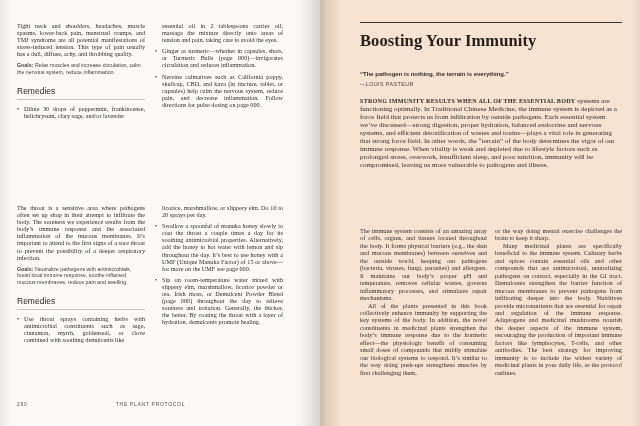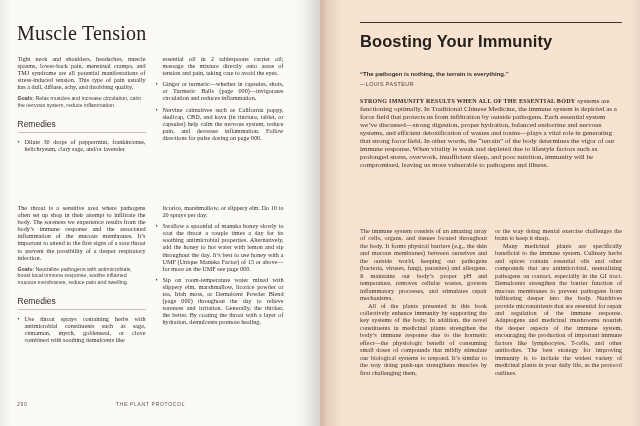--- a/index.html
+++ b/index.html
@@ -30,21 +30,21 @@
   .sec-throat { top: 204px; }
 
   h2.section-title {
     margin: 0 0 10px 0;
     font-family: "Liberation Serif", serif;
     font-weight: 400;
     font-size: 20px; line-height: 23px;
     letter-spacing: 0.2px;
     color: #26221e;
   }
-  .twocol { display: flex; gap: 10px; justify-content: center; }
+  .twocol { display: flex; gap: 10px; }
   .col { width: 128px; }
 
   p.body {
     margin: 0;
     font-size: 6.2px; line-height: 7.1px;
     text-align: justify;
   }
   p.goals {
     margin: 5px 0 0 0;
     font-family: "Liberation Sans", sans-serif;
@@ -73,21 +73,21 @@
   p.body.cont { padding-left: 7px; margin-bottom: 4px; }
 
   
   .rp-rule {
     position: absolute; left: 40px; top: 22px;
     width: 262px; height: 1px; background: #3a332c;
   }
   h1.rp-title {
     position: absolute; left: 40px; top: 31px; width: 262px;
     margin: 0;
-    font-family: Liberation Sans, sans-serif;
+    font-family: Liberation Serif, serif;
     font-weight: 700;
     font-size: 16.5px; line-height: 20px;
     letter-spacing: 0.1px;
     color: #26211c;
   }
   .rp-quote {
     position: absolute; left: 40px; top: 71px; width: 262px;
     font-family: "Liberation Sans", sans-serif;
   }
   .rp-quote .q {
@@ -135,21 +135,20 @@
   }
 </style>
 </head>
 <body>
 
 <div class="spread">
 
   <div class="page page-left">
 
     <section class="lp-content sec-muscle" style="position:absolute;">
-      <h2 class="section-title">Muscle Tension</h2>
       <div class="twocol">
         <div class="col">
           <p class="body">Tight neck and shoulders, headaches, muscle spasms, lower-back pain, menstrual cramps, and TMJ syndrome are all potential manifestations of stress-induced tension. This type of pain usually has a dull, diffuse, achy, and throbbing quality.</p>
           <p class="goals"><span class="goals-label">Goals:</span> <span>Relax muscles and increase circulation, calm the nervous system, reduce inflammation.</span></p>
           <h3 class="remedies-heading">Remedies</h3>
           <div class="bullet">
             <span class="dot">•</span>
             <span class="btxt">Dilute 30 drops of peppermint, frankincense, helichrysum, clary sage, and/or lavender</span>
           </div>
         </div>

